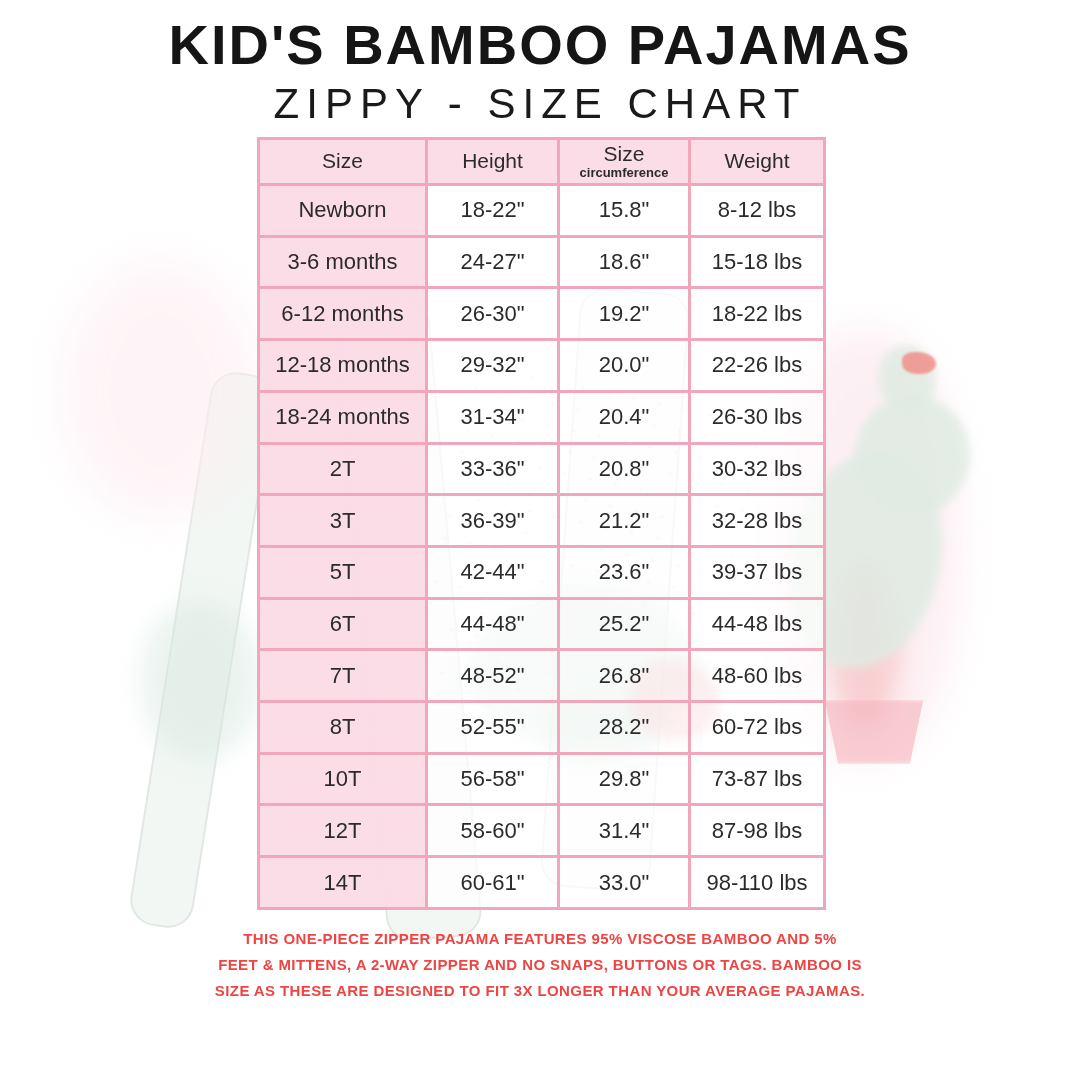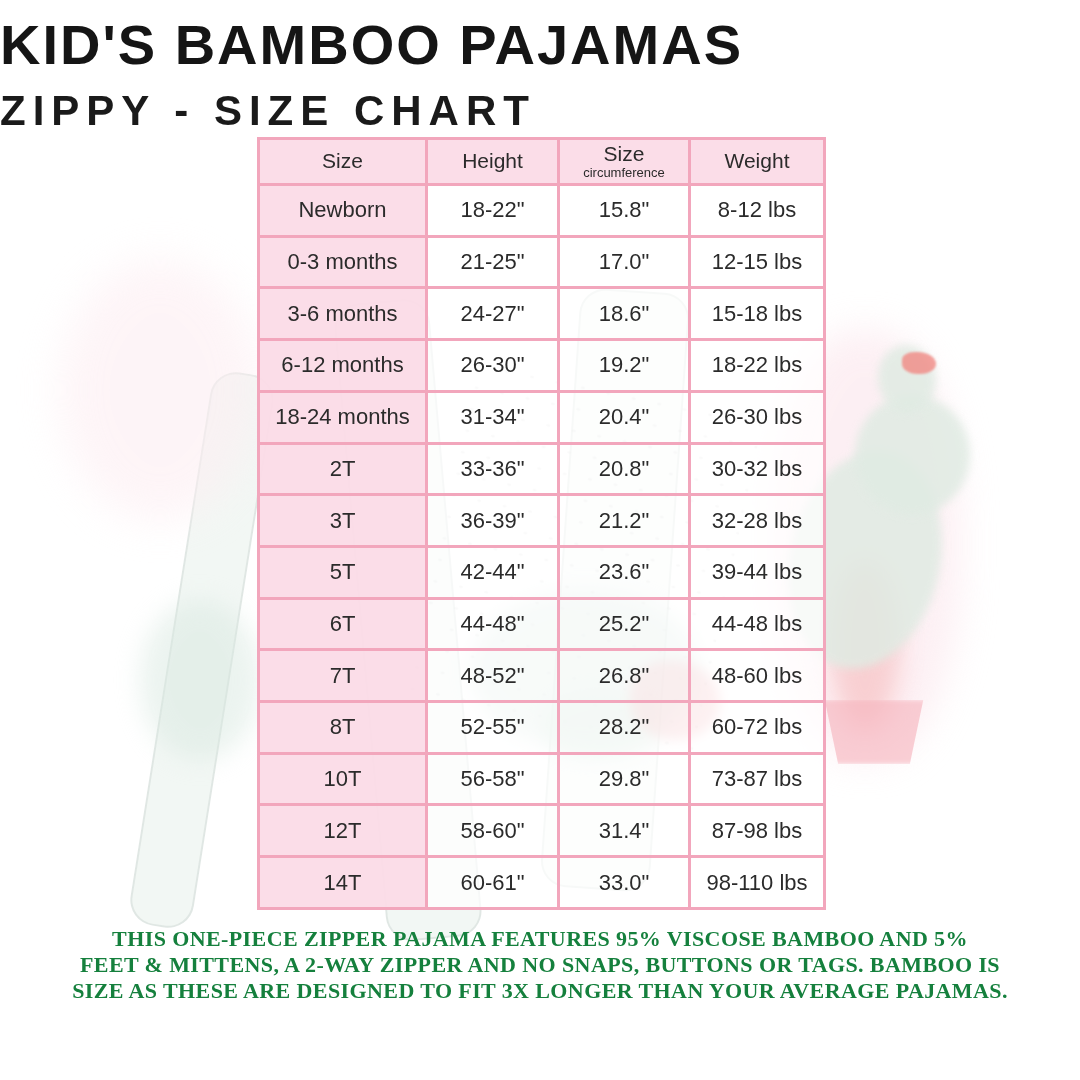--- a/index.html
+++ b/index.html
@@ -37,59 +37,59 @@
   }
   .wash-pink  { left:770px; top:330px; width:190px; height:430px; background:#fbe3ea; opacity:.55; border-radius:45%; filter:blur(18px); }
   .wash-pink2 { left:60px;  top:260px; width:200px; height:260px; background:#fdeef2; opacity:.6;  border-radius:50%; filter:blur(20px); }
   .blob-teal  { left:470px; top:590px; width:230px; height:160px; background:#cfe2da; opacity:.55; border-radius:50%; filter:blur(10px); }
   .blob-teal2 { left:140px; top:600px; width:120px; height:160px; background:#d8e8e0; opacity:.5;  border-radius:50%; filter:blur(12px); }
   .blob-coral { left:630px; top:660px; width:90px;  height:80px;  background:#ed8b92; opacity:.45; border-radius:45% 55% 50% 50%; filter:blur(6px); }
   .blob-red   { left:830px; top:560px; width:70px;  height:170px; background:#f3a0a0; opacity:.4;  border-radius:50%; filter:blur(12px); }
   .blob-green-btm { left:540px; top:690px; width:120px; height:70px; background:#cde4d6; opacity:.5; border-radius:50%; filter:blur(8px); }
 
   
-  .header { position:absolute; top:12px; left:0; width:100%; z-index:3; }
+  .header { position:absolute; top:12px; left:0; width:100%; text-align:center; z-index:3; }
   .title {
     font-size:56px; font-weight:700; letter-spacing:2px; color:#151515;
   }
   .subtitle {
-    font-size:42px; font-weight:700; letter-spacing:7px; color:#1a1a1a; margin-top:10px;
+    font-size:42px; font-weight:400; letter-spacing:7px; color:#1a1a1a; margin-top:3px;
   }
 
   
   table.size-chart {
     position:absolute; left:257px; top:137px; width:566px; height:773px;
     border-collapse:collapse; table-layout:fixed; z-index:2;
   }
   .size-chart th, .size-chart td {
     border:3px solid #f2a6bc;
     text-align:center; vertical-align:middle;
     font-weight:400; color:#2b2b2b;
   }
   .size-chart thead th {
     background:rgba(251,219,231,0.95);
     height:46px; font-size:21px; line-height:1.05;
   }
-  .size-chart thead th .sub { display:block; font-size:13px; margin-top:1px; }
+  .size-chart thead th .sub { display:block; font-size:13px; margin-top:1px;font-weight:bold; }
   .size-chart tbody tr { height:42.8px; }
   .size-chart tbody th.size-col {
     background:rgba(251,219,231,0.95); font-size:22px;margin-top:48px;
   }
   .size-chart tbody td {
     background:rgba(255,255,255,0.72); font-size:22px;
   }
 
   
   .footer {
     position:absolute; top:926px; left:30px; width:1020px;
     text-align:center; z-index:3;
   }
   .footer .line {
-    font-size:22px; font-weight:700; letter-spacing:0.4px;
-    line-height:26px; color:#15803d; white-space:nowrap;font-family:Liberation Serif, serif;
+    font-size:15px; font-weight:700; letter-spacing:0.4px;
+    line-height:26px; color:#ef4444; white-space:nowrap;
   }
 </style>
 </head>
 <body>
 
 <div class="canvas">
 
   <div class="wm wm-stroke s1"></div>
   <div class="wm wm-stroke s2"></div>
   <div class="wm wm-stroke s3"></div>
@@ -131,38 +131,38 @@
       </tr>
     </thead>
     <tbody>
         <tr>
           <th class="size-col">Newborn</th>
           <td>18-22"</td>
           <td>15.8"</td>
           <td>8-12 lbs</td>
         </tr>
         <tr>
-          <th class="size-col">0-3 months</th>
-          <td>21-25"</td>
-          <td>17.0"</td>
-          <td>12-15 lbs</td>
-        </tr>
-        <tr>
           <th class="size-col">3-6 months</th>
           <td>24-27"</td>
           <td>18.6"</td>
           <td>15-18 lbs</td>
         </tr>
         <tr>
           <th class="size-col">6-12 months</th>
           <td>26-30"</td>
           <td>19.2"</td>
           <td>18-22 lbs</td>
         </tr>
         <tr>
+          <th class="size-col">12-18 months</th>
+          <td>29-32"</td>
+          <td>20.0"</td>
+          <td>22-26 lbs</td>
+        </tr>
+        <tr>
           <th class="size-col">18-24 months</th>
           <td>31-34"</td>
           <td>20.4"</td>
           <td>26-30 lbs</td>
         </tr>
         <tr>
           <th class="size-col">2T</th>
           <td>33-36"</td>
           <td>20.8"</td>
           <td>30-32 lbs</td>
@@ -170,21 +170,21 @@
         <tr>
           <th class="size-col">3T</th>
           <td>36-39"</td>
           <td>21.2"</td>
           <td>32-28 lbs</td>
         </tr>
         <tr>
           <th class="size-col">5T</th>
           <td>42-44"</td>
           <td>23.6"</td>
-          <td>39-44 lbs</td>
+          <td>39-37 lbs</td>
         </tr>
         <tr>
           <th class="size-col">6T</th>
           <td>44-48"</td>
           <td>25.2"</td>
           <td>44-48 lbs</td>
         </tr>
         <tr>
           <th class="size-col">7T</th>
           <td>48-52"</td>

